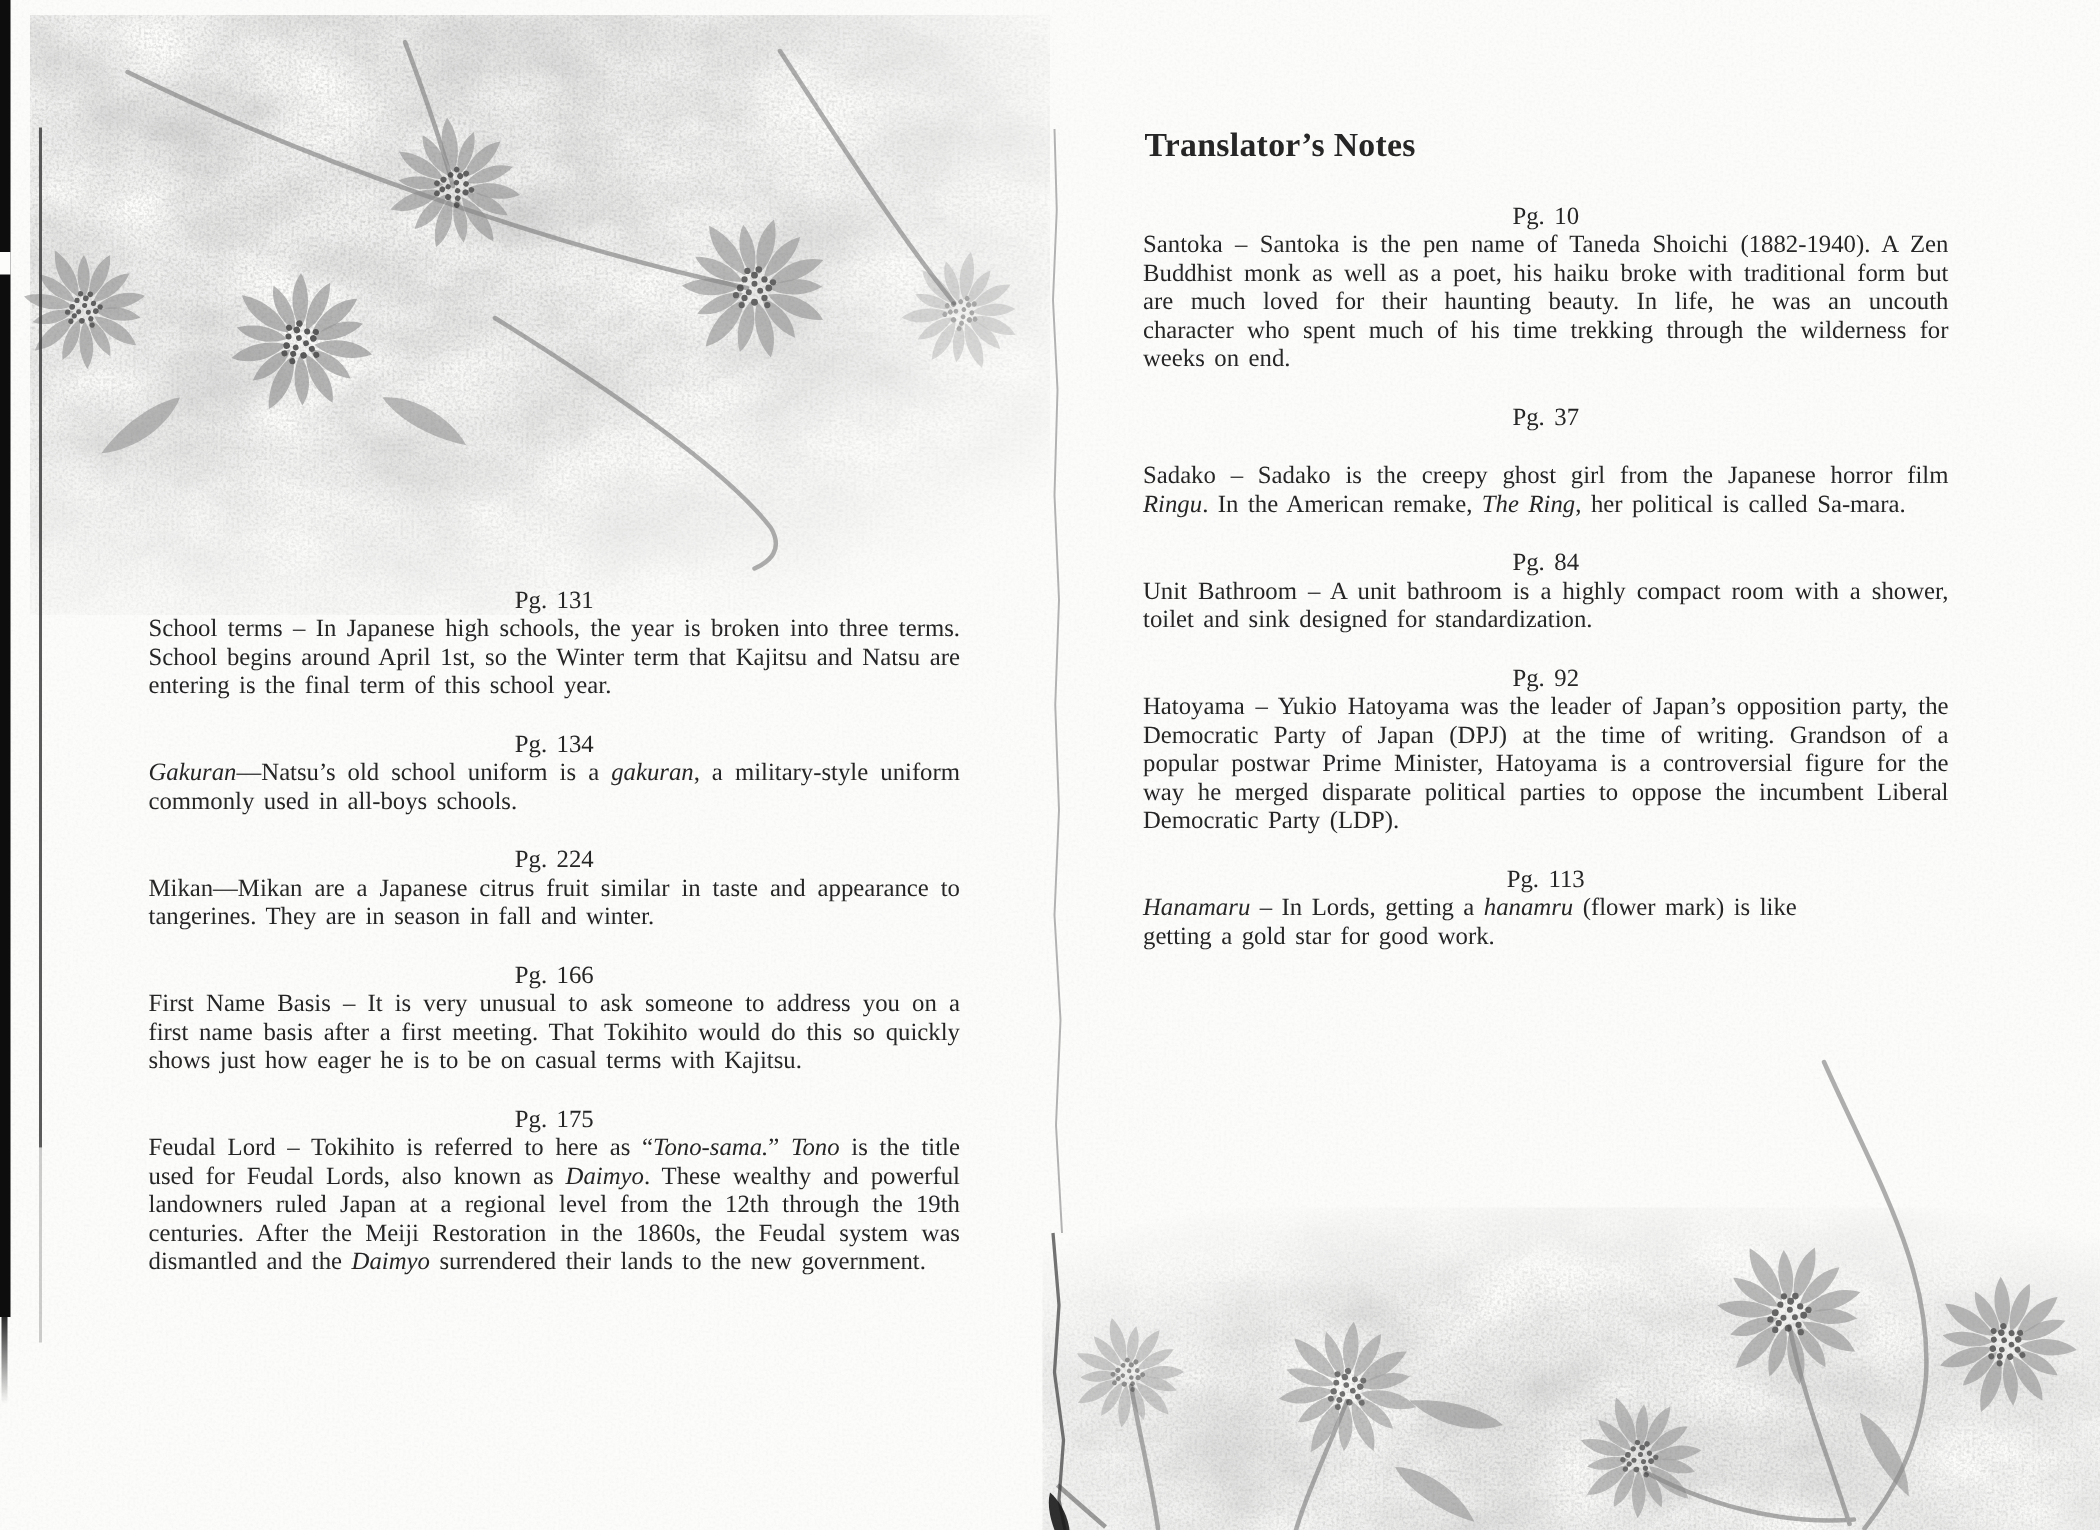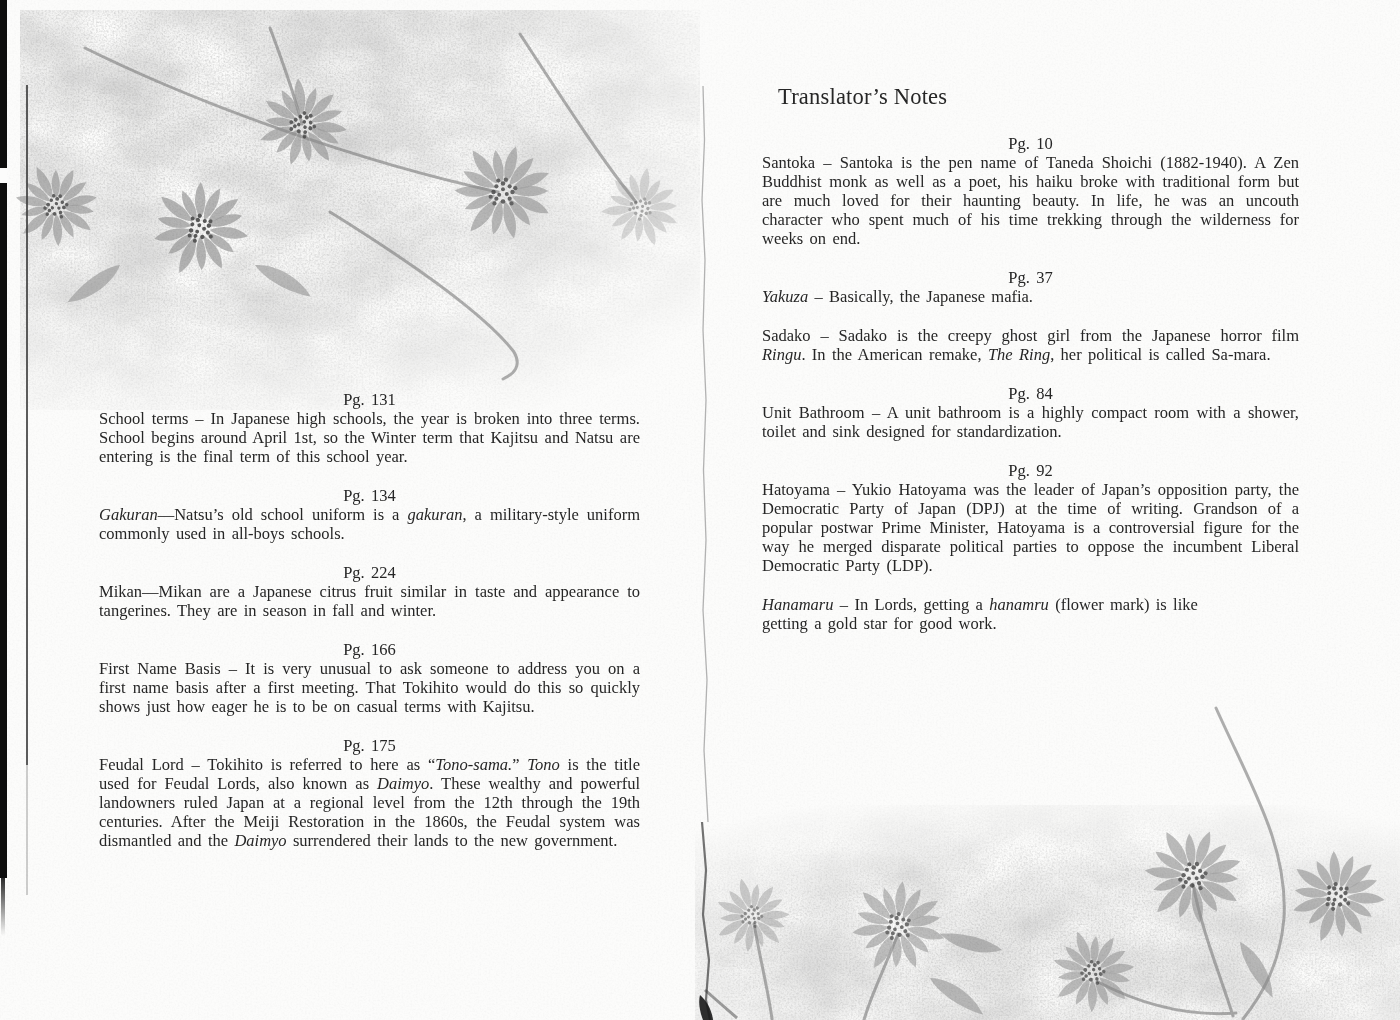--- a/index.html
+++ b/index.html
@@ -18,22 +18,22 @@
   svg.decor { position: absolute; inset: 0; z-index: 1; pointer-events: none; }
 
   
   .text-layer { position: absolute; inset: 0; z-index: 2; }
 
   .page-col { position: absolute; font-size: 16.5px; line-height: 19px; word-spacing: 2.2px; }
   .left-col  { left: 99px;  top: 390px; width: 541px; }
   .right-col { left: 762px; top: 84px;  width: 537px; }
 
   .notes-heading {
-    font-size: 22.5px; line-height: 26px; font-weight: 400;
-    margin: 0 0 24px 16px; letter-spacing: 0.2px; word-spacing: normal;
+    font-size: 22.5px; line-height: 26px; font-weight: 700;
+    margin: 0 0 24px 1px; letter-spacing: 0.2px; word-spacing: normal;
   }
 
   .note { margin: 0 0 20px 0; }
   .note-label { display: block; text-align: center; }
   .note-body { display: block; text-align: justify; }
   .note-body.narrow { max-width: 458px; text-align: left; }
   .note-body i { font-style: italic; }
 
   
   .scan-edge-bar {
@@ -216,39 +216,39 @@
     <div class="page-col right-col">
       <h1 class="notes-heading">Translator’s Notes</h1>
       <div>
   <div class="note">
     <span class="note-label">Pg. 10</span>
     <span class="note-body"><span>Santoka – Santoka is the pen name of Taneda Shoichi (1882-1940). A Zen Buddhist monk as well as a poet, his haiku broke with traditional form but are much loved for their haunting beauty. In life, he was an uncouth character who spent much of his time trekking through the wilderness for weeks on end.</span></span>
   </div>
 
   <div class="note">
     <span class="note-label">Pg. 37</span>
-    <span class="note-body"><i>Yakuza</i><span> – Basically, the Japanese mafia.</span></span>
   </div>
 
   <div class="note">
     <span class="note-body"><span>Sadako – Sadako is the creepy ghost girl from the Japanese horror film </span><i>Ringu</i><span>. In the American remake, </span><i>The Ring</i><span>, her political is called Sa-mara.</span></span>
   </div>
 
 
   <div class="note">
     <span class="note-label">Pg. 84</span>
     <span class="note-body"><span>Unit Bathroom – A unit bathroom is a highly compact room with a shower, toilet and sink designed for standardization.</span></span>
   </div>
 
   <div class="note">
     <span class="note-label">Pg. 92</span>
     <span class="note-body"><span>Hatoyama – Yukio Hatoyama was the leader of Japan’s opposition party, the Democratic Party of Japan (DPJ) at the time of writing. Grandson of a popular postwar Prime Minister, Hatoyama is a controversial figure for the way he merged disparate political parties to oppose the incumbent Liberal Democratic Party (LDP).</span></span>
   </div>
 
   <div class="note">
+    <span class="note-label">Pg. 113</span>
     <span class="note-body narrow"><i>Hanamaru</i><span> – In Lords, getting a </span><i>hanamru</i><span> (flower mark) is like getting a gold star for good work.</span></span>
   </div>
 </div>
     </div>
 
   </div>
 
   <div class="scan-edge-bar"></div>
   <div class="scan-edge-notch"></div>
   <div class="scan-edge-tail"></div>

